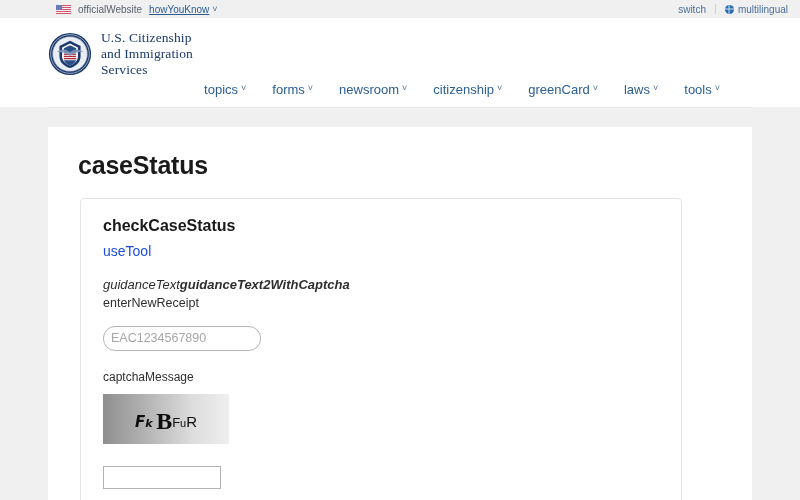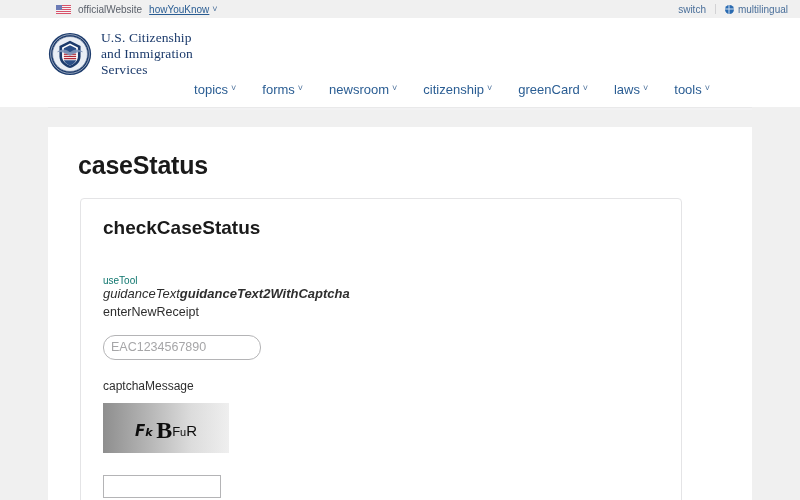--- a/index.html
+++ b/index.html
@@ -117,21 +117,21 @@
   .multilingual {
     display: flex;
     align-items: center;
     gap: 4px;
     cursor: pointer;
   }
 
   
   .site-header {
     background: #ffffff;
-    padding: 8px 18px 0 0;
+    padding: 8px 8px 0 0;
     position: relative;
   }
   .brand {
     display: flex;
     align-items: center;
     gap: 9px;
     padding-left: 48px;
     height: 56px;
   }
   .seal {
@@ -188,28 +188,29 @@
 
   .card {
     margin: 18px 70px 0 32px;
     border: 1px solid #e4e4e6;
     border-radius: 4px;
     background: #ffffff;
     padding: 18px 22px 22px 22px;
     box-sizing: border-box;
   }
   .card-title {
-    font-size: 19px;
+    font-size: 16px;
     font-weight: bold;
     color: #1a1a1a;
-    margin: 0 0 36px 0;
+    margin: 0 0 8px 0;
   }
   .use-tool {
-    font-size: 10px;
-    color: #0f766e;
+    font-size: 14px;
+    color: #1d4ed8;
+    margin-bottom: 18px;
   }
   .guidance-line {
     font-size: 13px;
     color: #2e2e2e;
     margin-bottom: 4px;
   }
   .guidance-1 { font-style: italic; }
   .guidance-2 { font-style: italic; font-weight: bold; }
   .enter-receipt {
     font-size: 12.5px;

